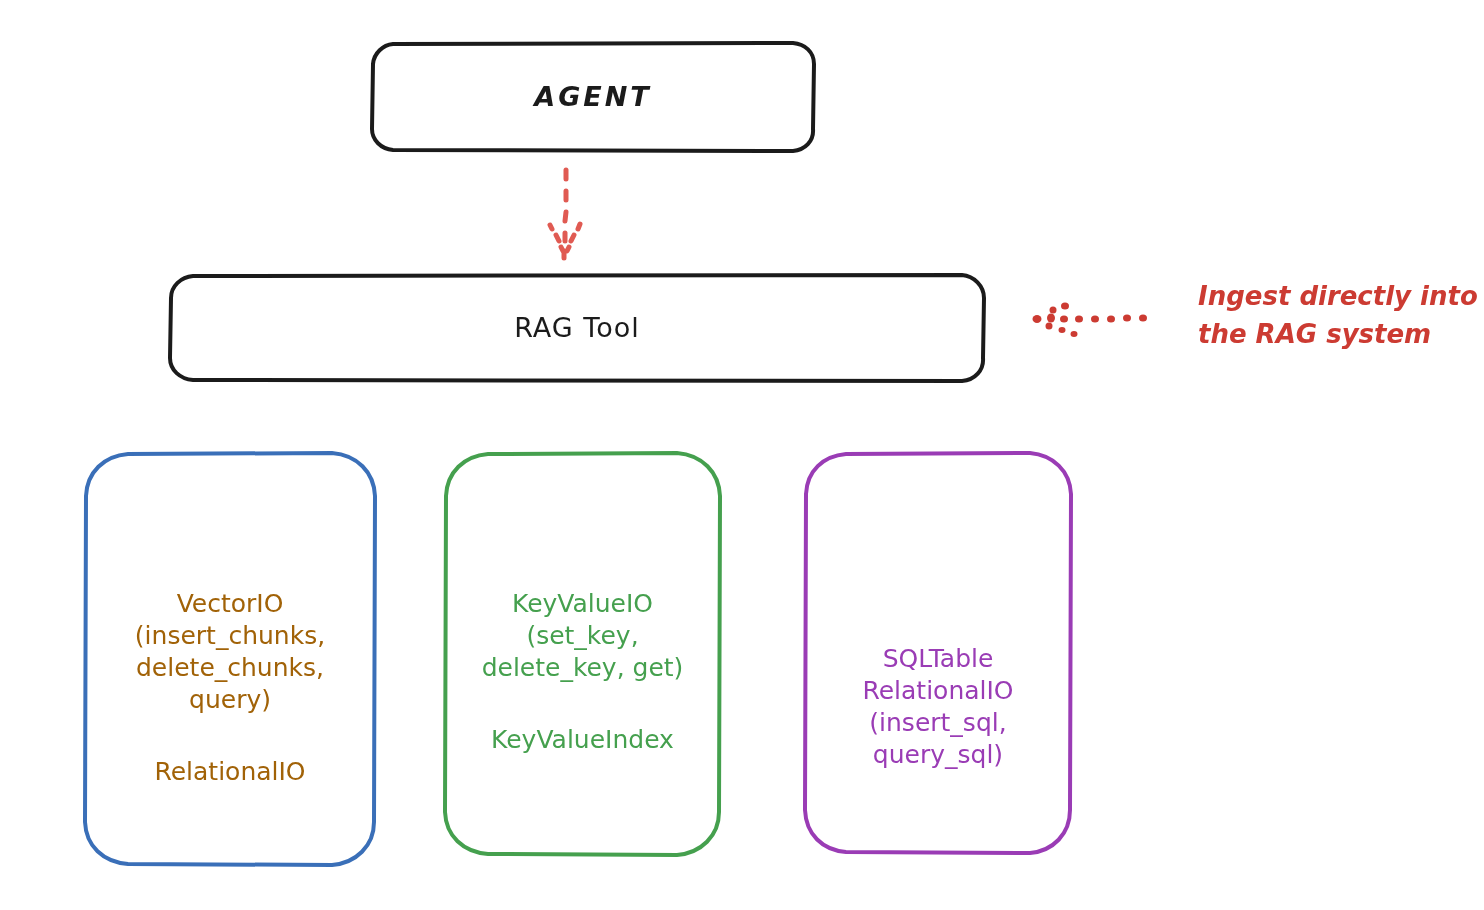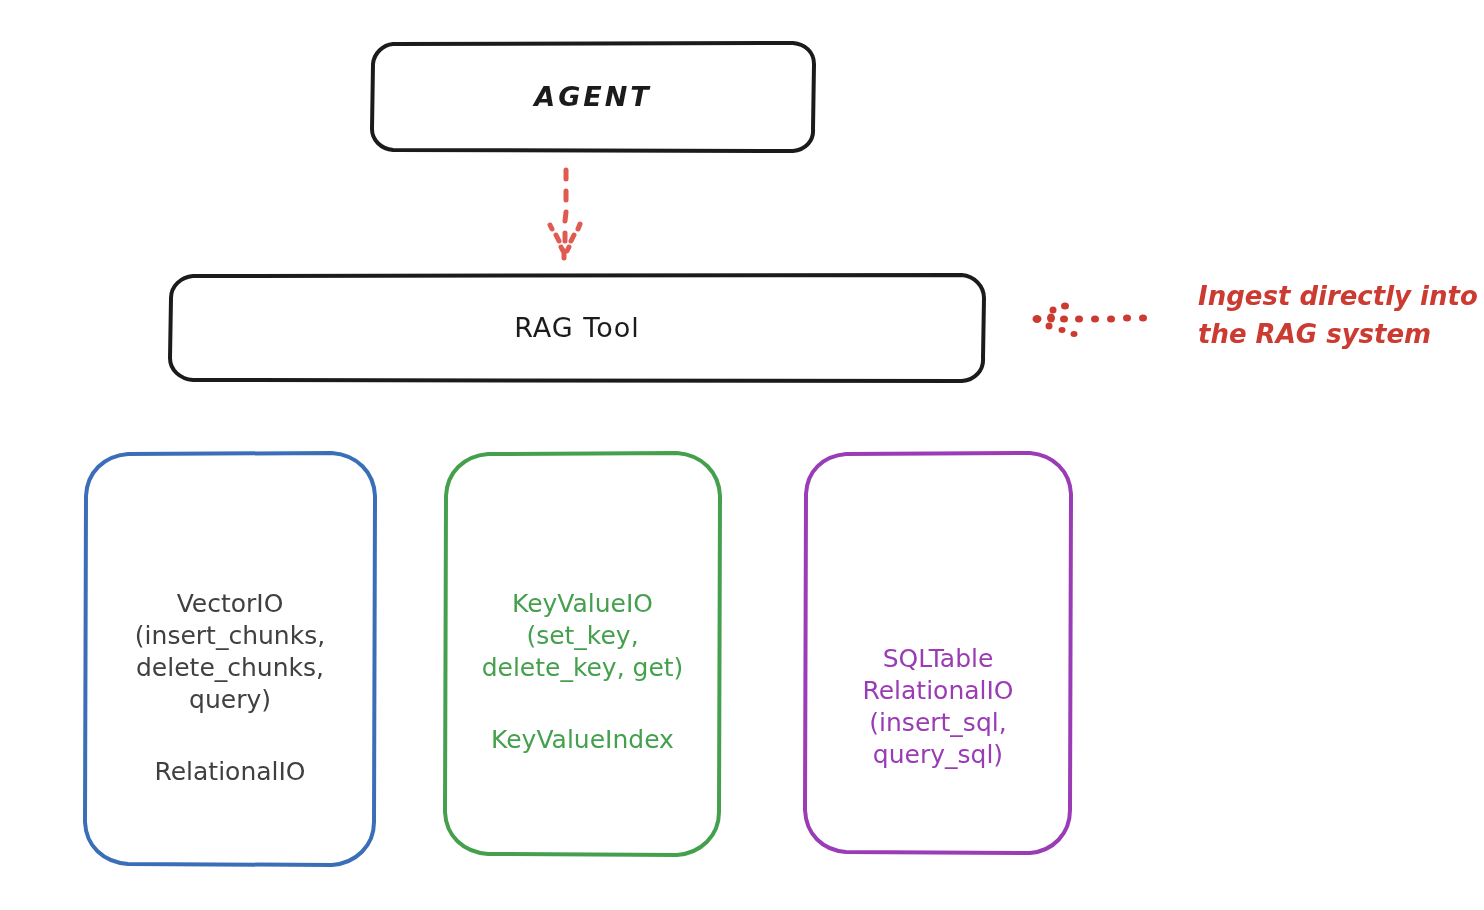--- a/index.html
+++ b/index.html
@@ -100,21 +100,21 @@
   }
   .leaf-api {
     font-size: 25px;
     white-space: pre-line;
   }
   .leaf-index {
     font-size: 25px;
     margin-top: 40px;
   }
 
-  .node-vector .leaf-text  { color: #404040; }
+  .node-vector .leaf-text  { color: #a16207; }
   .node-keyvalue .leaf-text { color: #45a04e; }
   .node-relational .leaf-text { color: #9a3cb5; }
 
   .node-vector .leaf-inner  { margin-top: 58px; }
   .node-keyvalue .leaf-inner { margin-top: 35px; }
   .node-relational .leaf-inner { margin-top: 68px; }
 
   .leaf-inner { width: 100%; }
 
   

